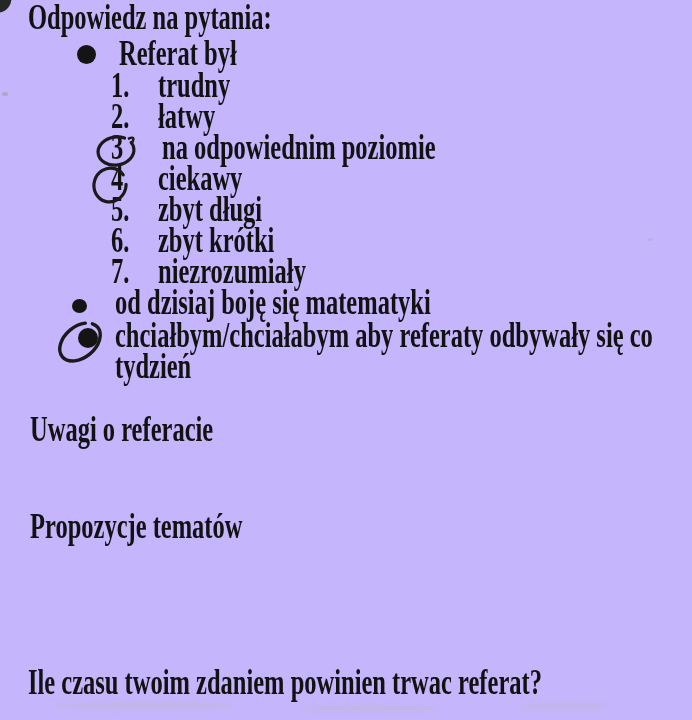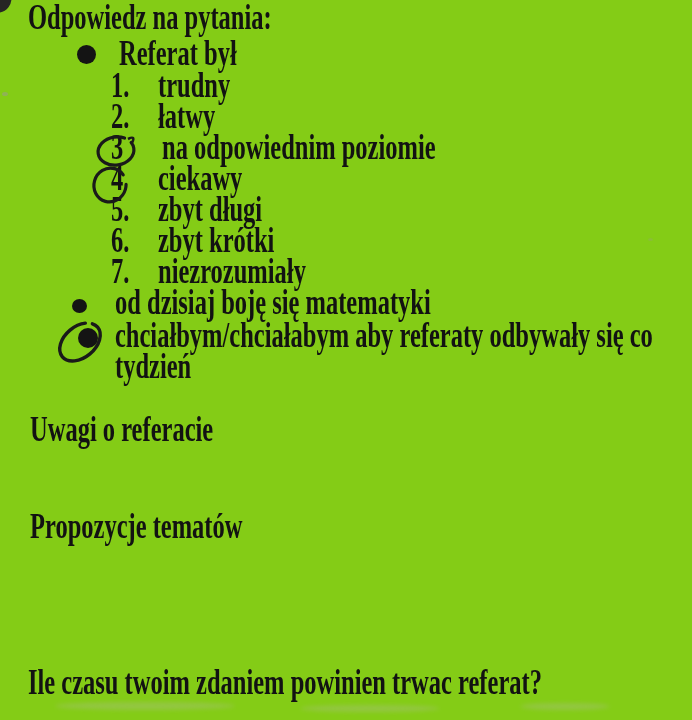--- a/index.html
+++ b/index.html
@@ -1,20 +1,20 @@
 <!DOCTYPE html>
 <html><head>
 <meta charset="utf-8">
 <style>
   html, body { margin: 0; padding: 0; background: #e8e8e6; }
   .page {
     position: relative;
     width: 692px;
     height: 720px;
-    background: #84cc16;
+    background: #c4b5fd;
     overflow: hidden;
     font-family: "Liberation Serif", serif;
     font-weight: 700;
     color: #121212;
   }
   .txt {
     position: absolute;
     display: inline-block;
     font-size: 35px;
     line-height: 35px;

